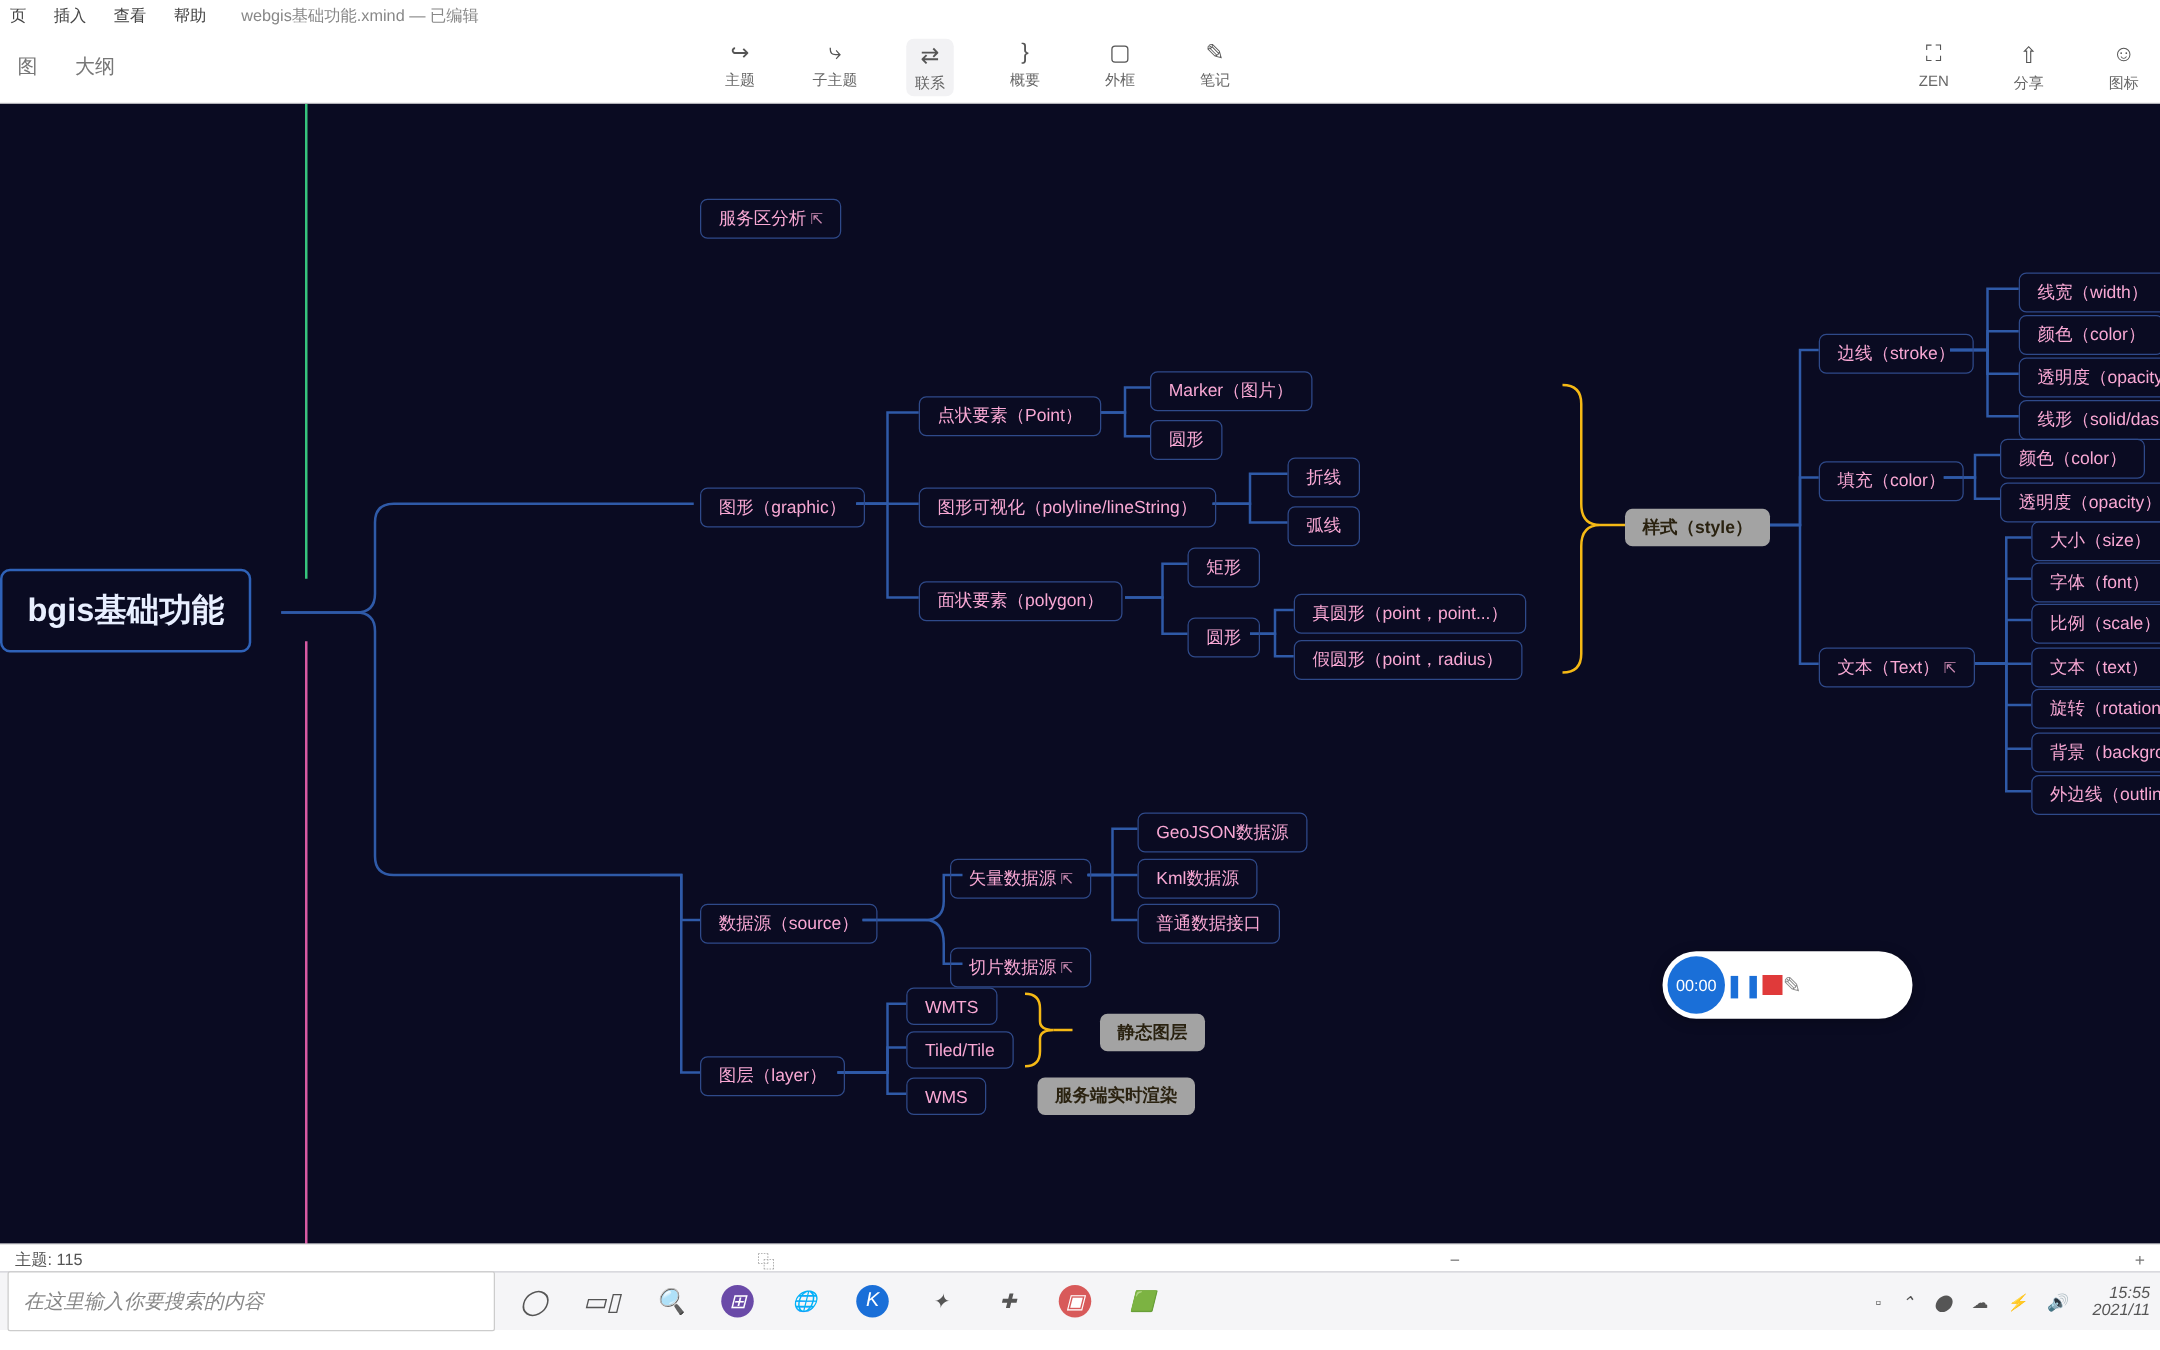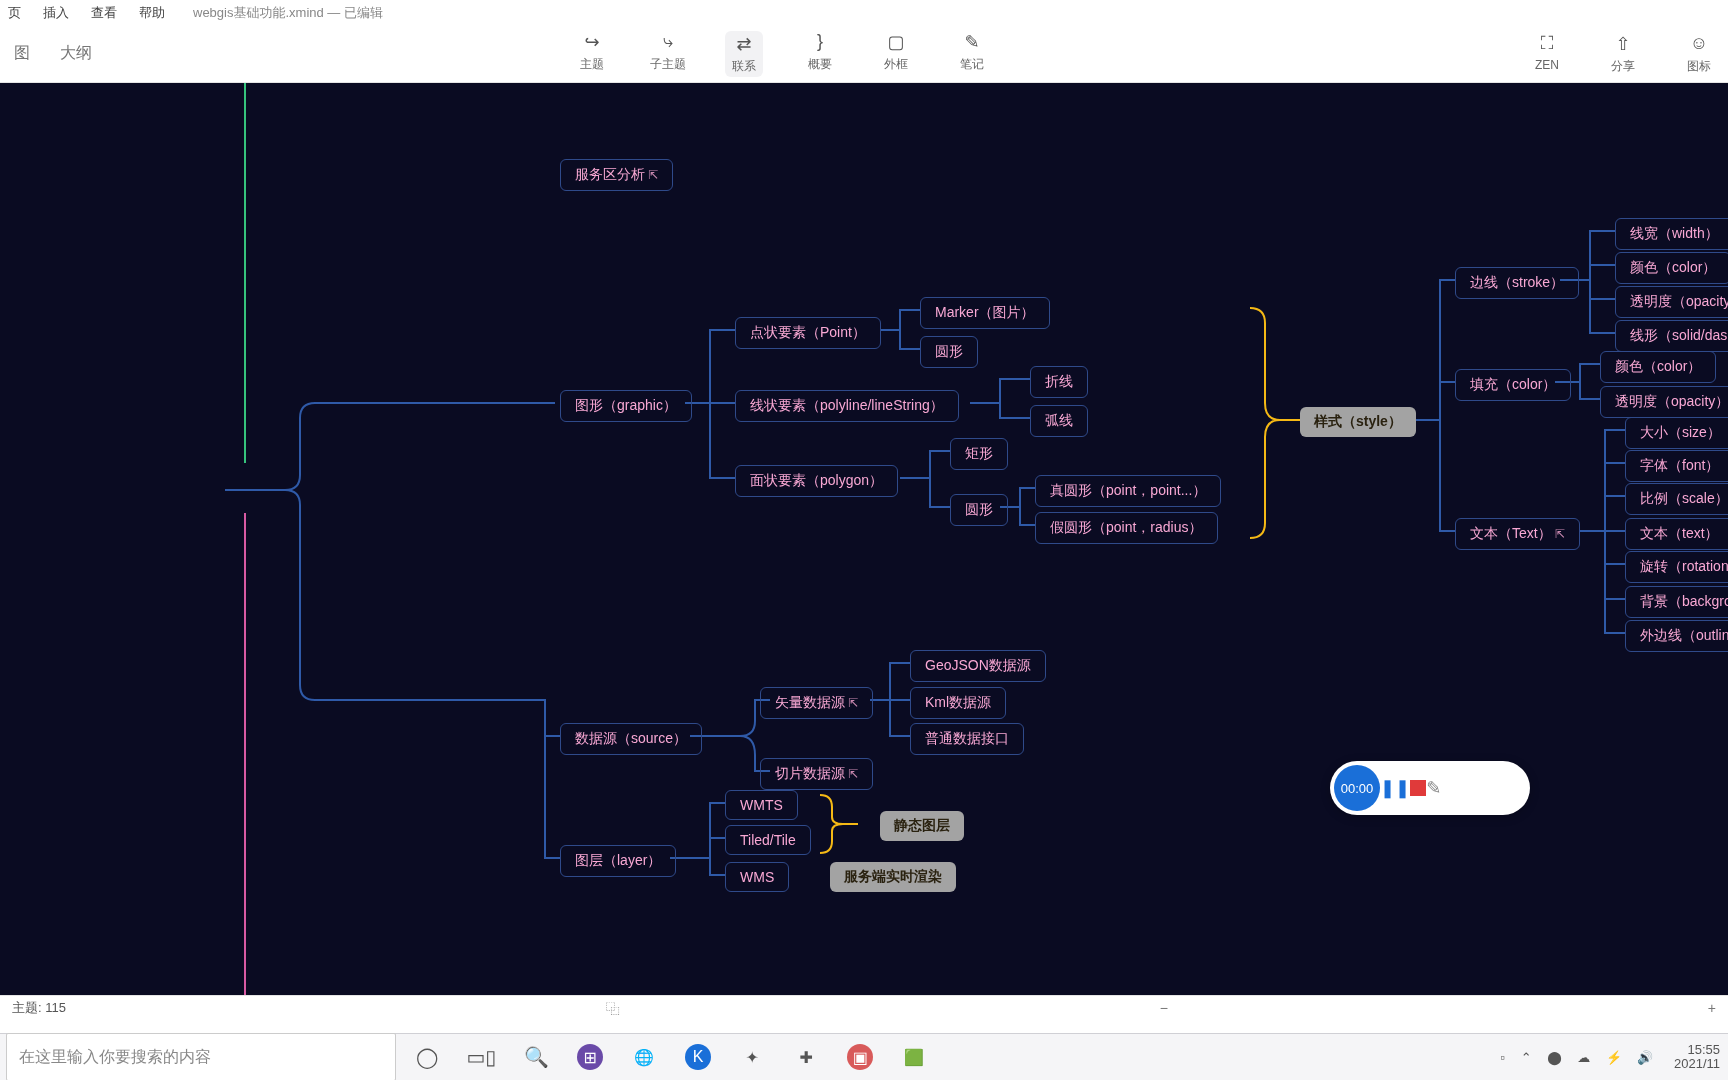--- a/index.html
+++ b/index.html
@@ -111,26 +111,27 @@
     padding: 0 12px;
     font-size: 13px;
     gap: 16px;
     color: #555;
   }
   .status-ico { font-size: 14px; color: #777; cursor: pointer;}
   
   
   .taskbar {
     position: absolute;
-    left: 0; right: 0; bottom: 0;
+    left: 0; right: 0; bottom: 16px;
     height: 47px;
     background: #f5f5f7;
     display: flex;
     align-items: center;
     border-top: 1px solid #d0d0d5;
+    font-style: italic;
   }
   .search-box {
     width: 390px;
     height: 48px;
     border: 1px solid #ccc;
     border-radius: 2px;
     display: flex;
     align-items: center;
     padding: 0 12px;
     font-size: 16px;
@@ -285,26 +286,27 @@
       <path d="M670 775 H710 V755 H725"></path>
       <path d="M670 775 H710 V792 H725"></path>
 
       <path d="M820 712 Q832 712 832 724 V734 Q832 741 843 741 Q832 741 832 748 V758 Q832 770 820 770" stroke="#f5b915"></path>
       <path d="M843 741 H858" stroke="#f5b915"></path>
     </g>
   </svg>
 
   <div class="node" style="left:560px;top:76px"><span class="link-icon">服务区分析</span></div>
 
+  <div class="node big" style="left:0;top:372px">bgis基础功能</div>
 
   <div class="node" style="left:560px;top:307px">图形（graphic）</div>
   <div class="node" style="left:735px;top:234px">点状要素（Point）</div>
   <div class="node" style="left:920px;top:214px">Marker（图片）</div>
   <div class="node" style="left:920px;top:253px">圆形</div>
-  <div class="node" style="left:735px;top:307px">线状要素（polyline/lineString）</div>
+  <div class="node" style="left:735px;top:307px">图形可视化（polyline/lineString）</div>
   <div class="node" style="left:1030px;top:283px">折线</div>
   <div class="node" style="left:1030px;top:322px">弧线</div>
   <div class="node" style="left:735px;top:382px">面状要素（polygon）</div>
   <div class="node" style="left:950px;top:355px">矩形</div>
   <div class="node" style="left:950px;top:411px">圆形</div>
   <div class="node" style="left:1035px;top:392px">真圆形（point，point...）</div>
   <div class="node" style="left:1035px;top:429px">假圆形（point，radius）</div>
 
   <div class="node gold" style="left:1300px;top:324px">样式（style）</div>
   <div class="node" style="left:1455px;top:184px">边线（stroke）</div>

